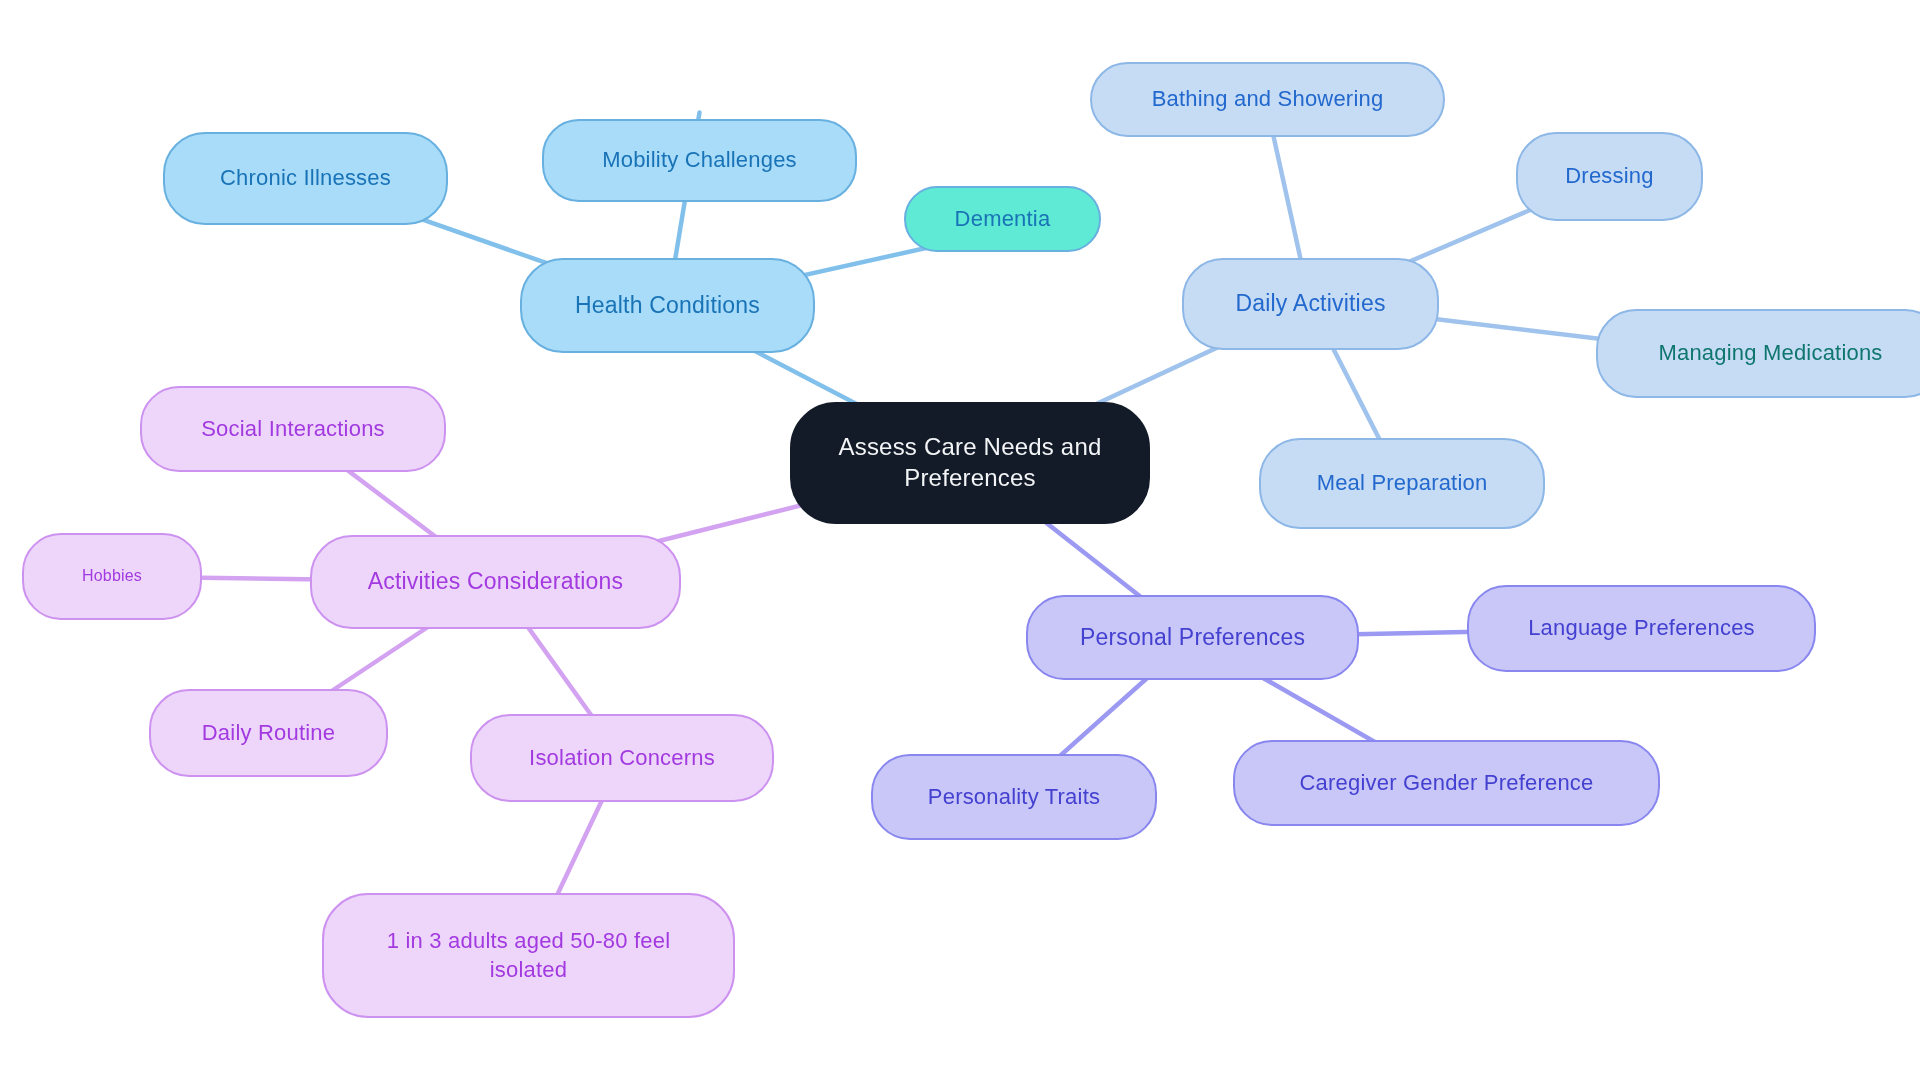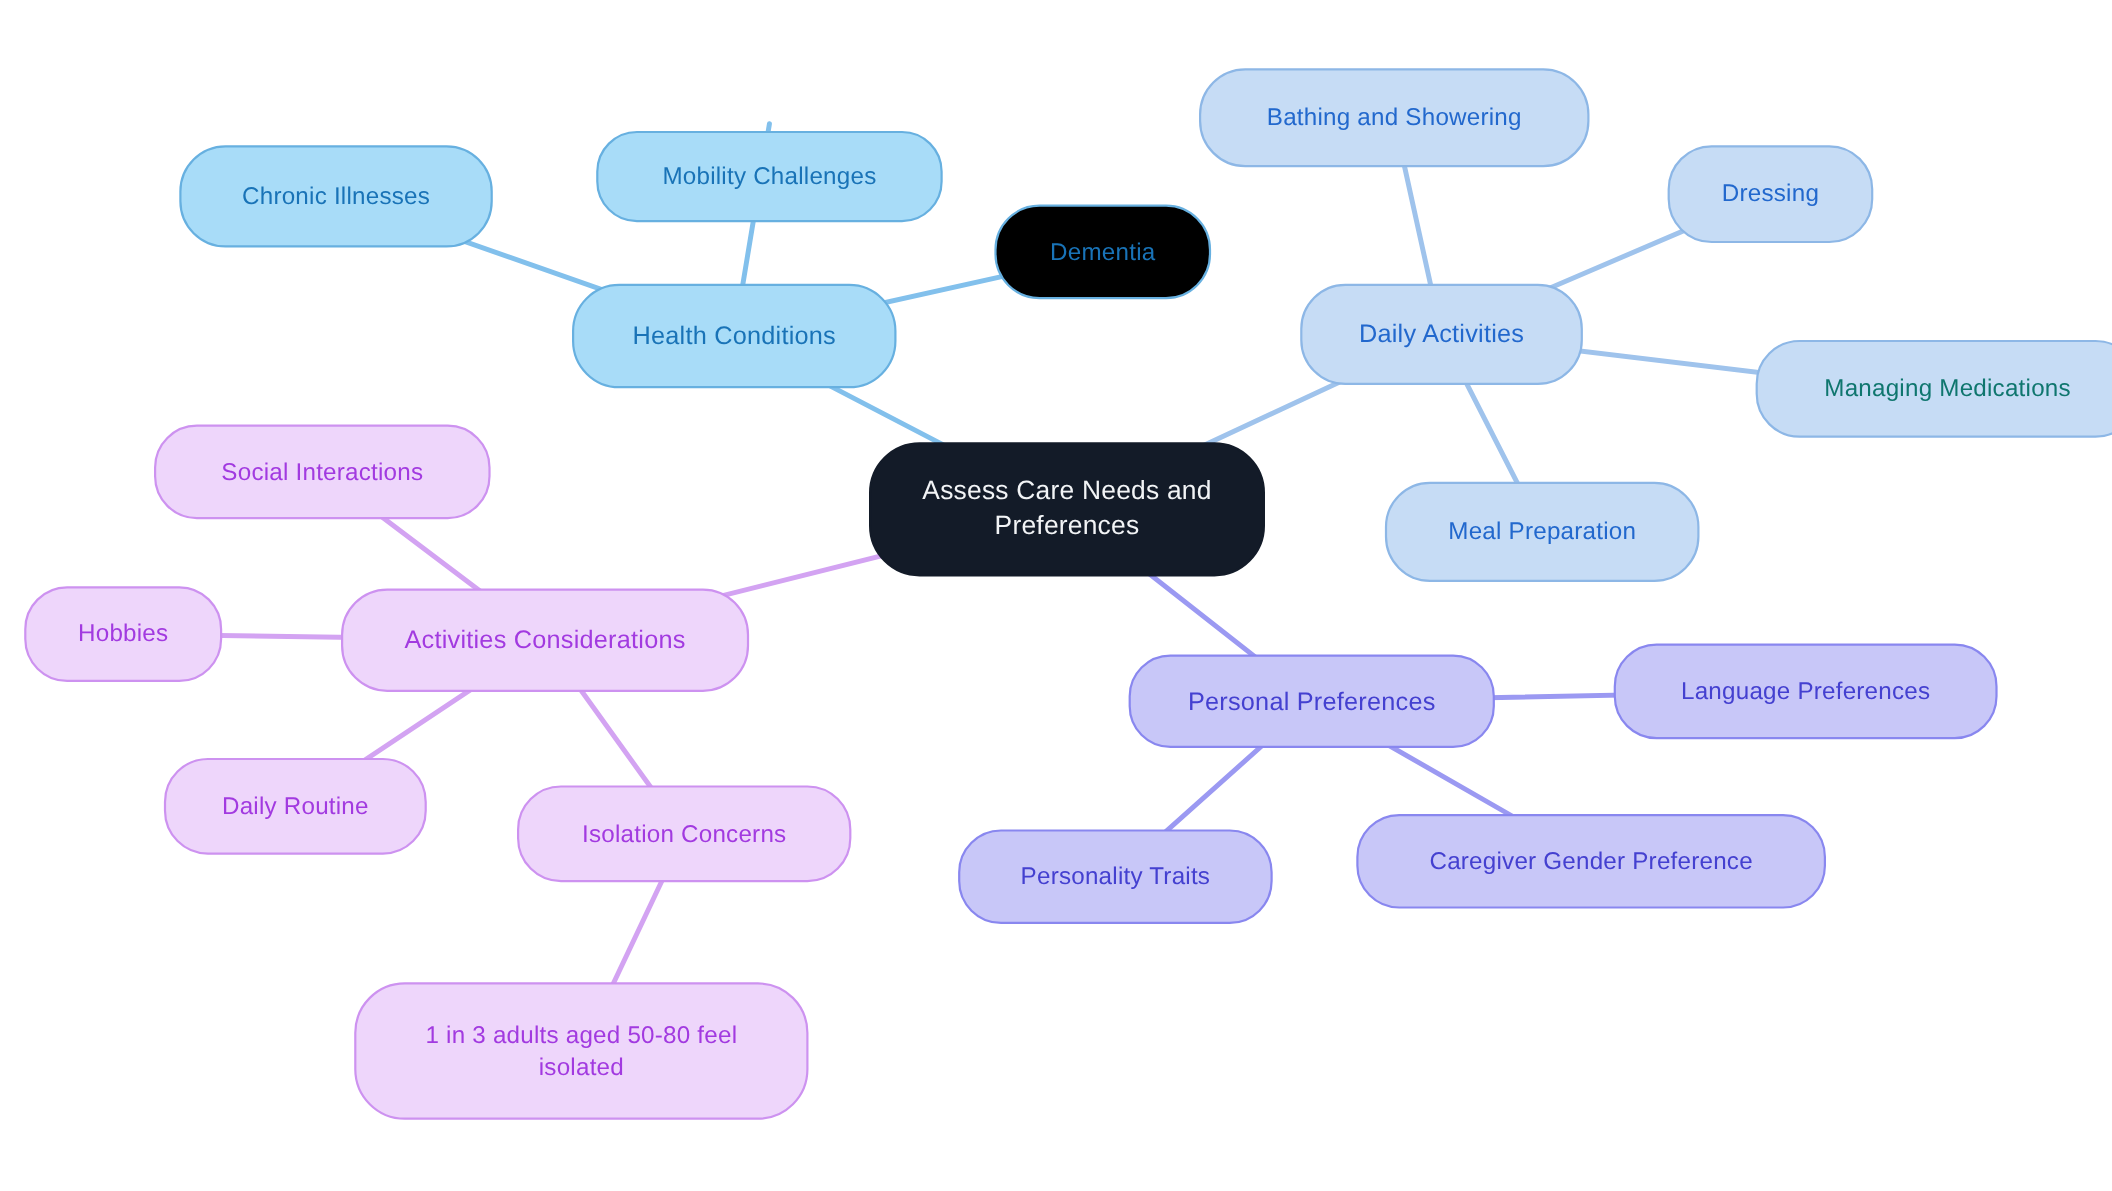--- a/index.html
+++ b/index.html
@@ -74,45 +74,45 @@
     </div>
     <div class="node" style="left: 520px; top: 258px; width: 295px; height: 95px; background: rgb(168, 220, 248); border-color: rgb(103, 176, 224); color: rgb(25, 115, 183); font-size: 23px; border-radius: 43px;">
       <span>Health Conditions</span>
     </div>
     <div class="node" style="left: 163px; top: 132px; width: 285px; height: 93px; background: rgb(168, 220, 248); border-color: rgb(103, 176, 224); color: rgb(25, 115, 183); font-size: 22px; border-radius: 42px;">
       <span>Chronic Illnesses</span>
     </div>
     <div class="node" style="left: 542px; top: 71px; width: 315px; height: 83px; background: rgb(168, 220, 248); border-color: rgb(103, 176, 224); color: rgb(25, 115, 183); font-size: 22px; border-radius: 37px; margin-top: 48px;">
       <span>Mobility Challenges</span>
     </div>
-    <div class="node" style="left: 904px; top: 186px; width: 197px; height: 86px; background: #000000; border-color: rgb(103, 176, 224); color: rgb(25, 115, 183); font-size: 22px; border-radius: 41px; justify-content: flex-end;">
+    <div class="node" style="left: 904px; top: 186px; width: 197px; height: 66px; background: #5eead4; border-color: rgb(103, 176, 224); color: rgb(25, 115, 183); font-size: 22px; border-radius: 41px; justify-content: flex-end;">
       <span>Dementia</span>
     </div>
     <div class="node" style="left: 1182px; top: 258px; width: 257px; height: 92px; background: rgb(198, 220, 245); border-color: rgb(141, 183, 230); color: rgb(34, 104, 205); font-size: 23px; border-radius: 41px;">
       <span>Daily Activities</span>
     </div>
-    <div class="node" style="left: 1090px; top: 62px; width: 355px; height: 90px; background: rgb(198, 220, 245); border-color: rgb(141, 183, 230); color: rgb(34, 104, 205); font-size: 22px; border-radius: 42px;">
+    <div class="node" style="left: 1090px; top: 62px; width: 355px; height: 75px; background: rgb(198, 220, 245); border-color: rgb(141, 183, 230); color: rgb(34, 104, 205); font-size: 22px; border-radius: 42px;">
       <span>Bathing and Showering</span>
     </div>
     <div class="node" style="left: 1516px; top: 132px; width: 187px; height: 89px; background: rgb(198, 220, 245); border-color: rgb(141, 183, 230); color: rgb(34, 104, 205); font-size: 22px; border-radius: 40px;">
       <span>Dressing</span>
     </div>
     <div class="node" style="left: 1596px; top: 309px; width: 349px; height: 89px; background: rgb(198, 220, 245); border-color: rgb(141, 183, 230); color: #0f766e; font-size: 22px; border-radius: 40px;">
       <span>Managing Medications</span>
     </div>
     <div class="node" style="left: 1259px; top: 438px; width: 286px; height: 91px; background: rgb(198, 220, 245); border-color: rgb(141, 183, 230); color: rgb(34, 104, 205); font-size: 22px; border-radius: 41px;">
       <span>Meal Preparation</span>
     </div>
     <div class="node" style="left: 310px; top: 535px; width: 371px; height: 94px; background: rgb(238, 214, 251); border-color: rgb(205, 146, 240); color: rgb(162, 58, 224); font-size: 23px; border-radius: 42px;">
       <span>Activities Considerations</span>
     </div>
     <div class="node" style="left: 140px; top: 386px; width: 306px; height: 86px; background: rgb(238, 214, 251); border-color: rgb(205, 146, 240); color: rgb(162, 58, 224); font-size: 22px; border-radius: 39px;">
       <span>Social Interactions</span>
     </div>
-    <div class="node" style="left: 22px; top: 533px; width: 180px; height: 87px; background: rgb(238, 214, 251); border-color: rgb(205, 146, 240); color: rgb(162, 58, 224); font-size: 22px; border-radius: 39px;">
+    <div class="node" style="left: 22px; top: 533px; width: 180px; height: 87px; background: rgb(238, 214, 251); border-color: rgb(205, 146, 240); color: rgb(162, 58, 224); font-size: 16px; border-radius: 39px;">
       <span>Hobbies</span>
     </div>
     <div class="node" style="left: 149px; top: 689px; width: 239px; height: 88px; background: rgb(238, 214, 251); border-color: rgb(205, 146, 240); color: rgb(162, 58, 224); font-size: 22px; border-radius: 40px;">
       <span>Daily Routine</span>
     </div>
     <div class="node" style="left: 470px; top: 714px; width: 304px; height: 88px; background: rgb(238, 214, 251); border-color: rgb(205, 146, 240); color: rgb(162, 58, 224); font-size: 22px; border-radius: 40px;">
       <span>Isolation Concerns</span>
     </div>
     <div class="node" style="left: 322px; top: 893px; width: 413px; height: 125px; background: rgb(238, 214, 251); border-color: rgb(205, 146, 240); color: rgb(162, 58, 224); font-size: 22px; border-radius: 46px;">
       <span>1 in 3 adults aged 50-80 feel isolated</span>

